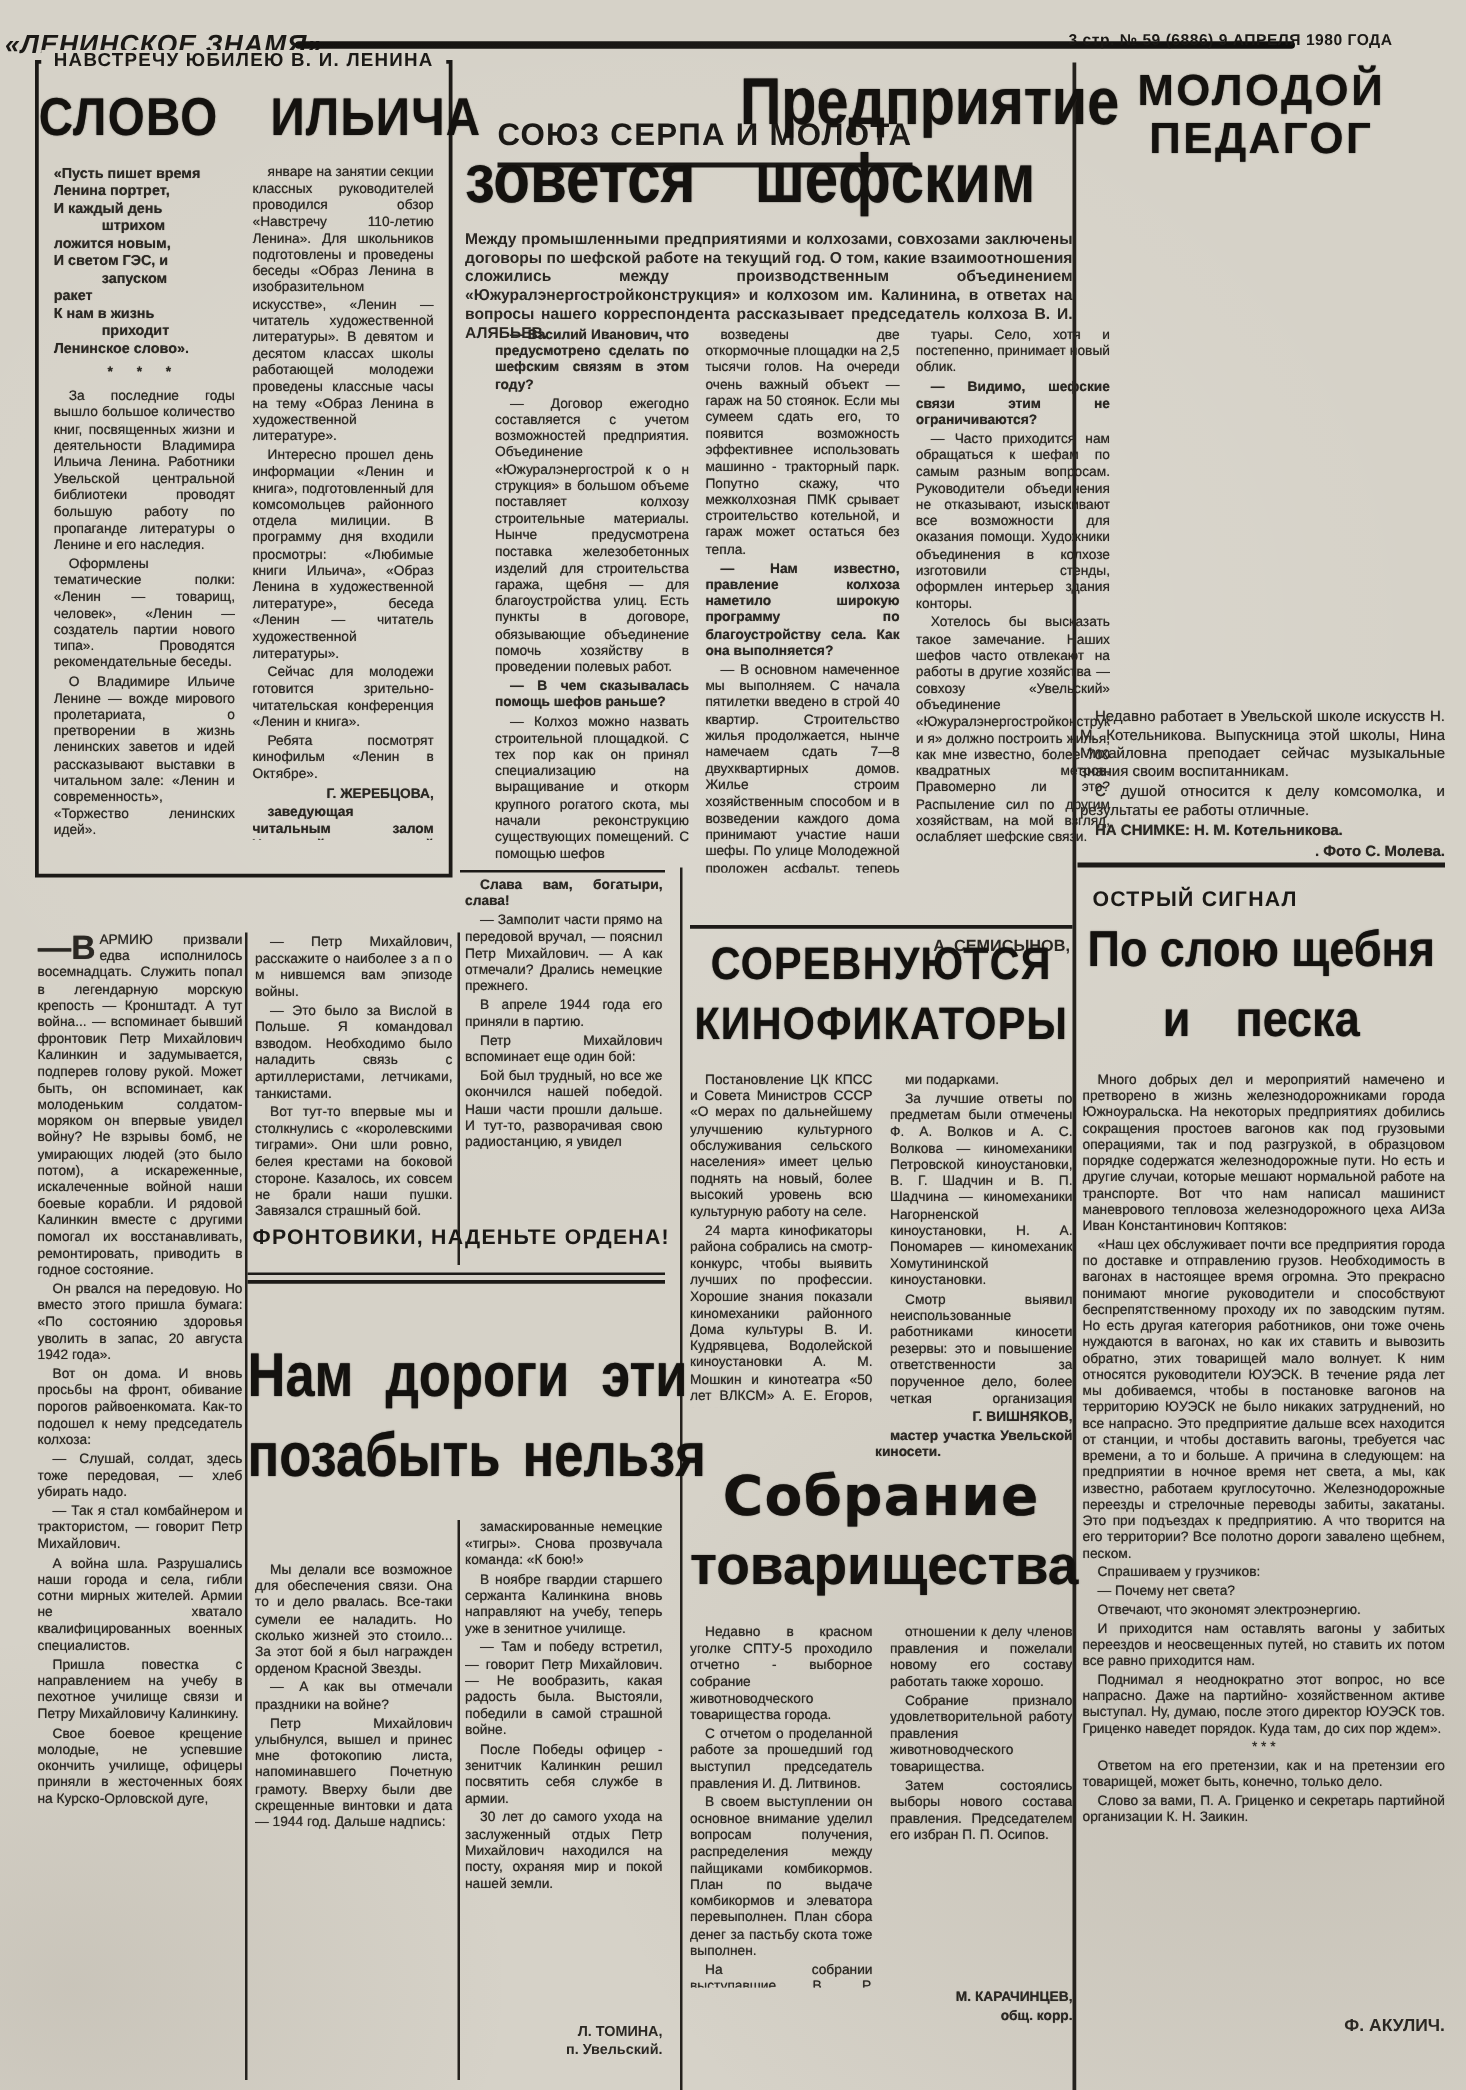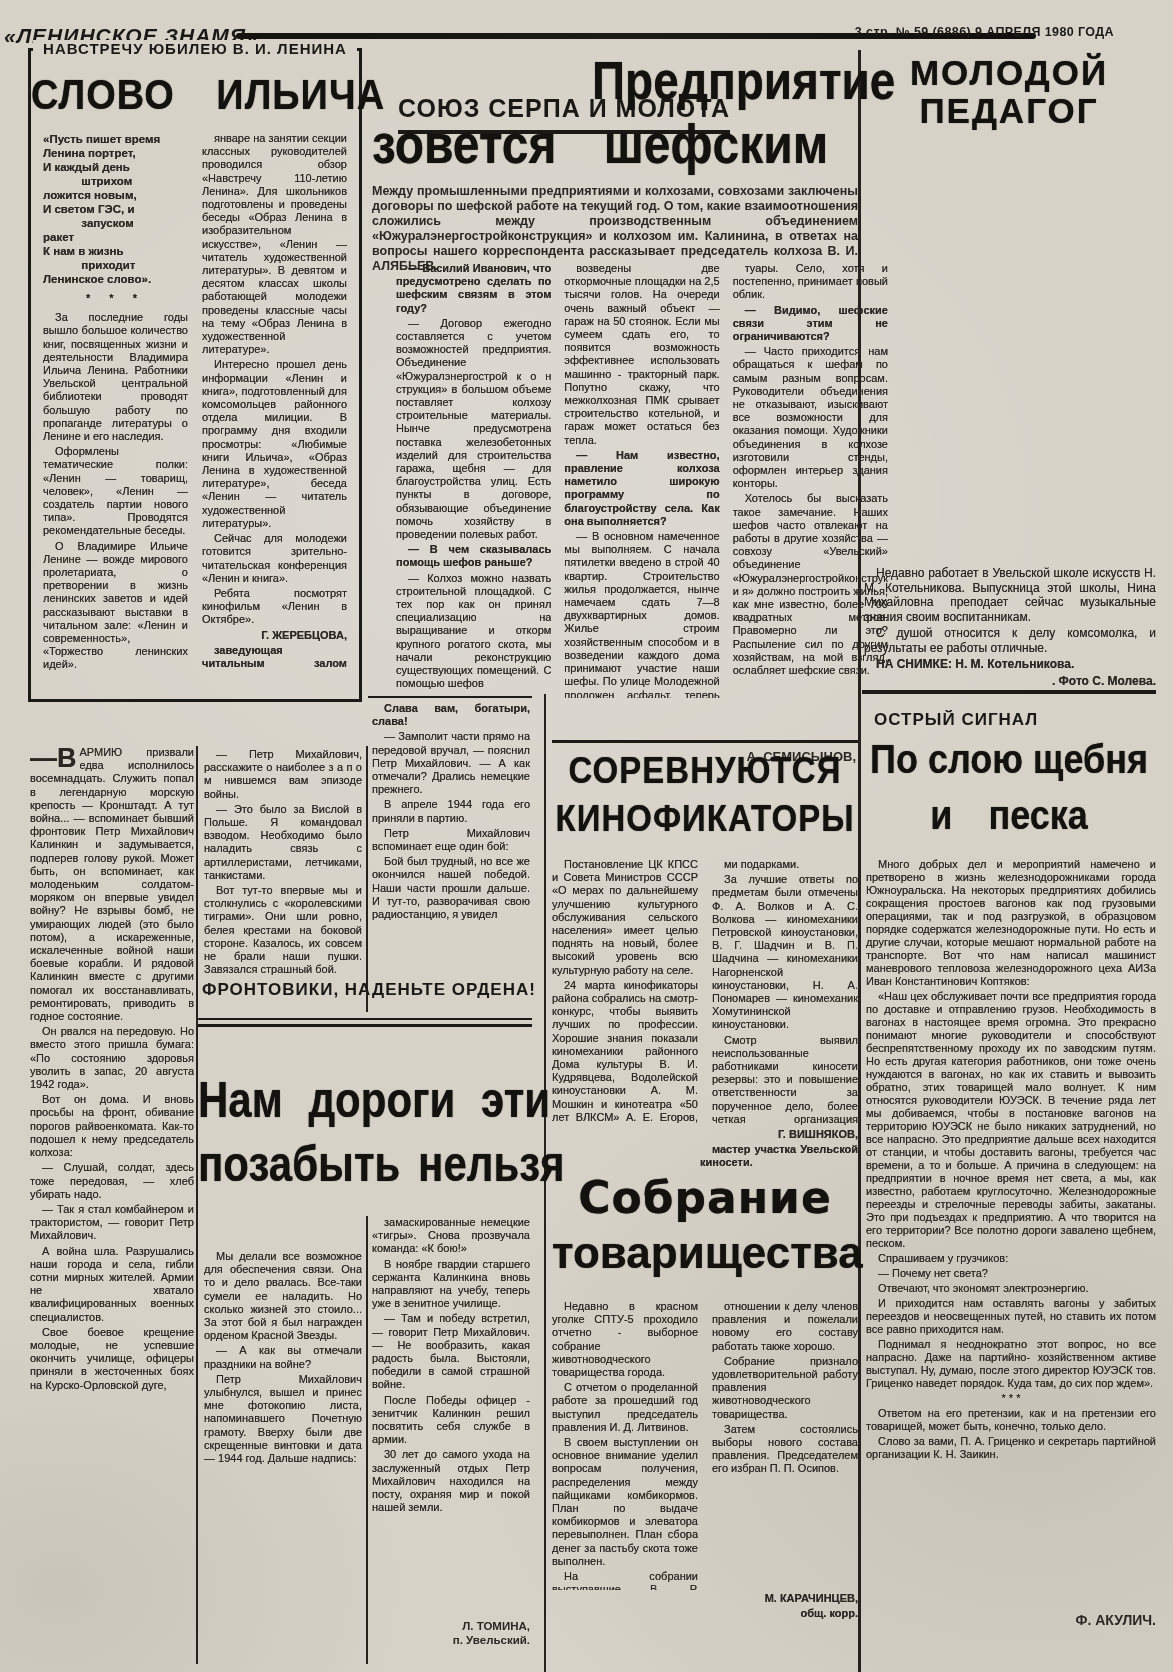--- a/index.html
+++ b/index.html
@@ -213,20 +213,21 @@
     </div>
   <div class="abs byline" id="sheb-byline">Ф. АКУЛИЧ.</div>
 
   <div class="abs body-col" id="vet-c1">
       <p class="para" style="text-indent: 0px;"><span class="drop">—В </span>АРМИЮ призвали едва исполнилось восемнадцать. Служить попал в легендарную морскую крепость — Кронштадт. А тут война... — вспоминает бывший фронтовик Петр Михайлович Калинкин и задумывается, подперев голову рукой. Может быть, он вспоминает, как молоденьким солдатом-моряком он впервые увидел войну? Не взрывы бомб, не умирающих людей (это было потом), а искареженные, искалеченные войной наши боевые корабли. И рядовой Калинкин вместе с другими помогал их восстанавливать, ремонтировать, приводить в годное состояние.</p>
       <p class="para">Он рвался на передовую. Но вместо этого пришла бумага: «По состоянию здоровья уволить в запас, 20 августа 1942 года».</p>
       <p class="para">Вот он дома. И вновь просьбы на фронт, обивание порогов райвоенкомата. Как-то подошел к нему председатель колхоза:</p>
       <p class="para">— Слушай, солдат, здесь тоже передовая, — хлеб убирать надо.</p>
       <p class="para">— Так я стал комбайнером и трактористом, — говорит Петр Михайлович.</p>
       <p class="para">А война шла. Разрушались наши города и села, гибли сотни мирных жителей. Армии не хватало квалифицированных военных специалистов.</p>
+      <p class="para">Пришла повестка с направлением на учебу в пехотное училище связи и Петру Михайловичу Калинкину.</p>
       <p class="para">Свое боевое крещение молодые, не успевшие окончить училище, офицеры приняли в жесточенных боях на Курско-Орловской дуге,</p>
     </div>
   <div class="abs body-col" id="vet-c2">
       <p class="para">— Петр Михайлович, расскажите о наиболее з а п о м нившемся вам эпизоде войны.</p>
       <p class="para">— Это было за Вислой в Польше. Я командовал взводом. Необходимо было наладить связь с артиллеристами, летчиками, танкистами.</p>
       <p class="para">Вот тут-то впервые мы и столкнулись с «королевскими тиграми». Они шли ровно, белея крестами на боковой стороне. Казалось, их совсем не брали наши пушки. Завязался страшный бой.</p>
     </div>
   <div class="abs body-col" id="vet-c3">
       <p class="para b">Слава вам, богатыри, слава!</p>
       <p class="para">— Замполит части прямо на передовой вручал, — пояснил Петр Михайлович. — А как отмечали? Дрались немецкие прежнего.</p>

